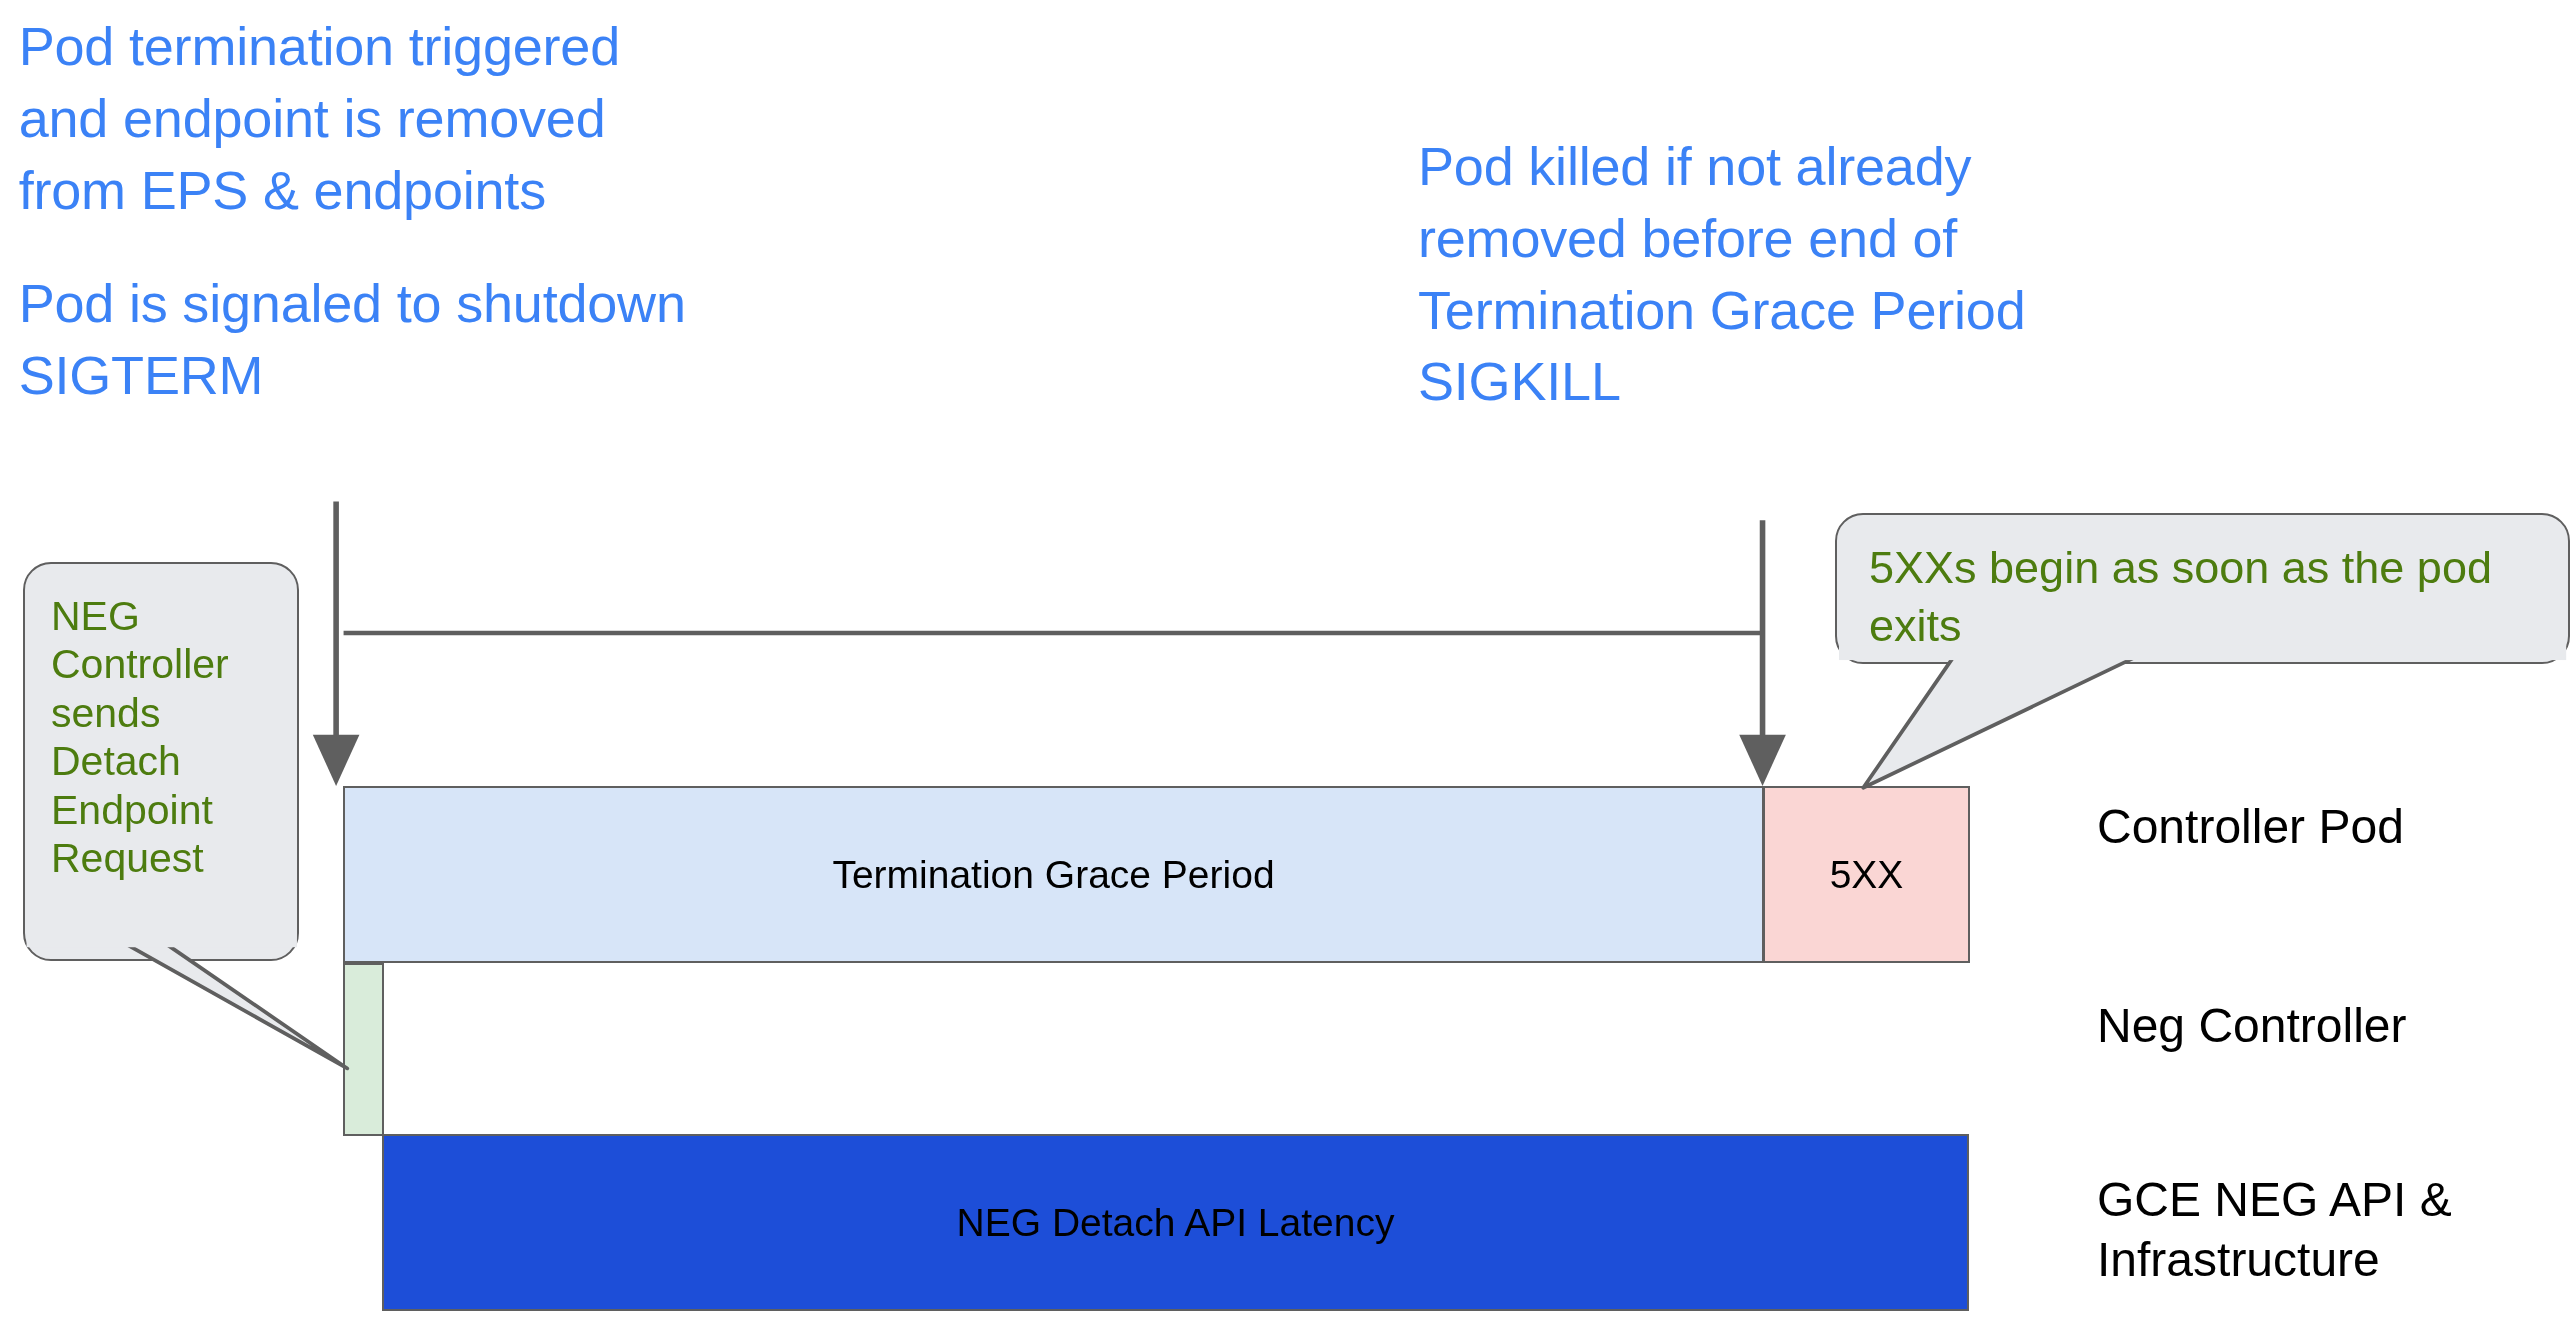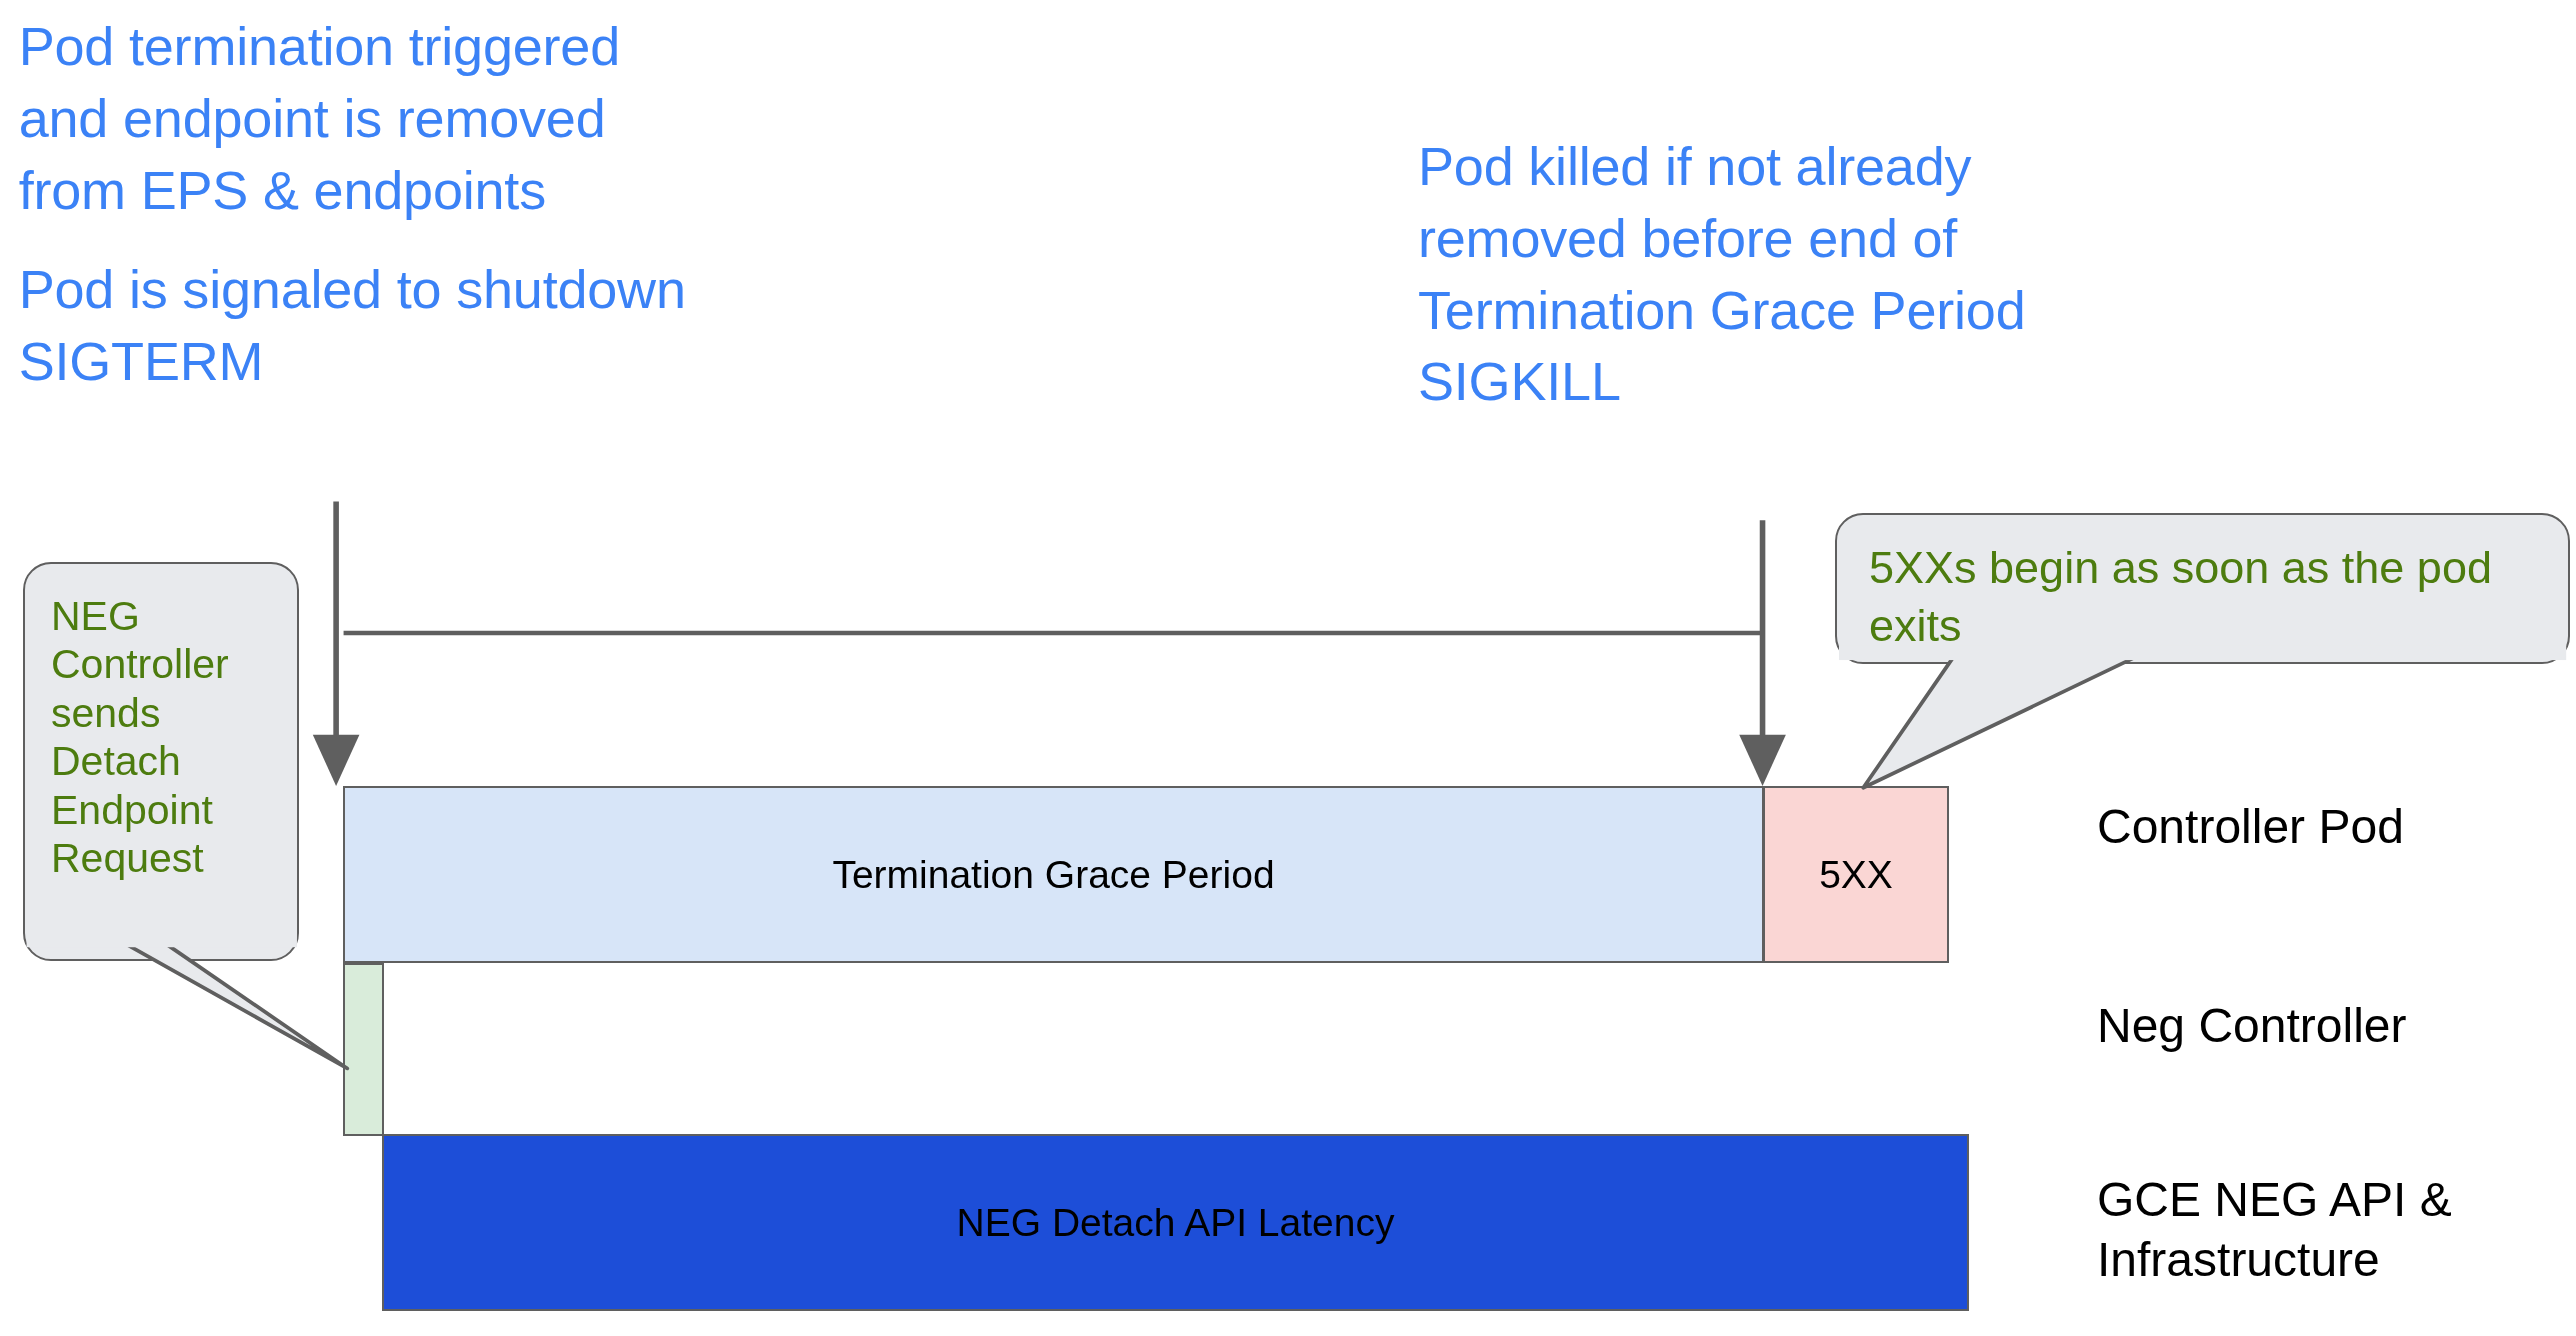--- a/index.html
+++ b/index.html
@@ -23,21 +23,21 @@
   
   .note {
     text-align: left;
     font-size: 54px;
     line-height: 1.33;
     color: #3b82f6;
     white-space: pre-line;
     letter-spacing: -0.2px;
   }
   #note-left  { left: 18.7px;   top: 11.2px;  width: 746px; }
-  #note-left2 { left: 18.7px;   top: 254px; width: 746px; }
+  #note-left2 { left: 18.7px;   top: 268px; width: 746px; }
   #note-right { left: 1418px; top: 131px; width: 746px; }
 
   
   #span-label {
     left: 653px; top: 571px; width: 802px;
     text-align: center;
     font-size: 37px;
     color: #000;
   }
 
@@ -49,21 +49,21 @@
     align-items: center;
     justify-content: center;
     font-size: 39px;
     color: #000;
   }
   #bar-tgp {
     left: 343px; top: 786px; width: 1421px; height: 177px;
     background: #d7e5f8;
   }
   #bar-5xx {
-    left: 1763px; top: 786px; width: 186px; height: 177px;
+    left: 1763px; top: 786px; width: 207px; height: 177px;
     background: #fad6d4;
   }
   #bar-neg {
     left: 343px; top: 963px; width: 41px; height: 173px;
     background: #d9ecda;
   }
   #bar-latency {
     left: 382px; top: 1134px; width: 1587px; height: 177px;
     background: #1d4ed8;
   }

